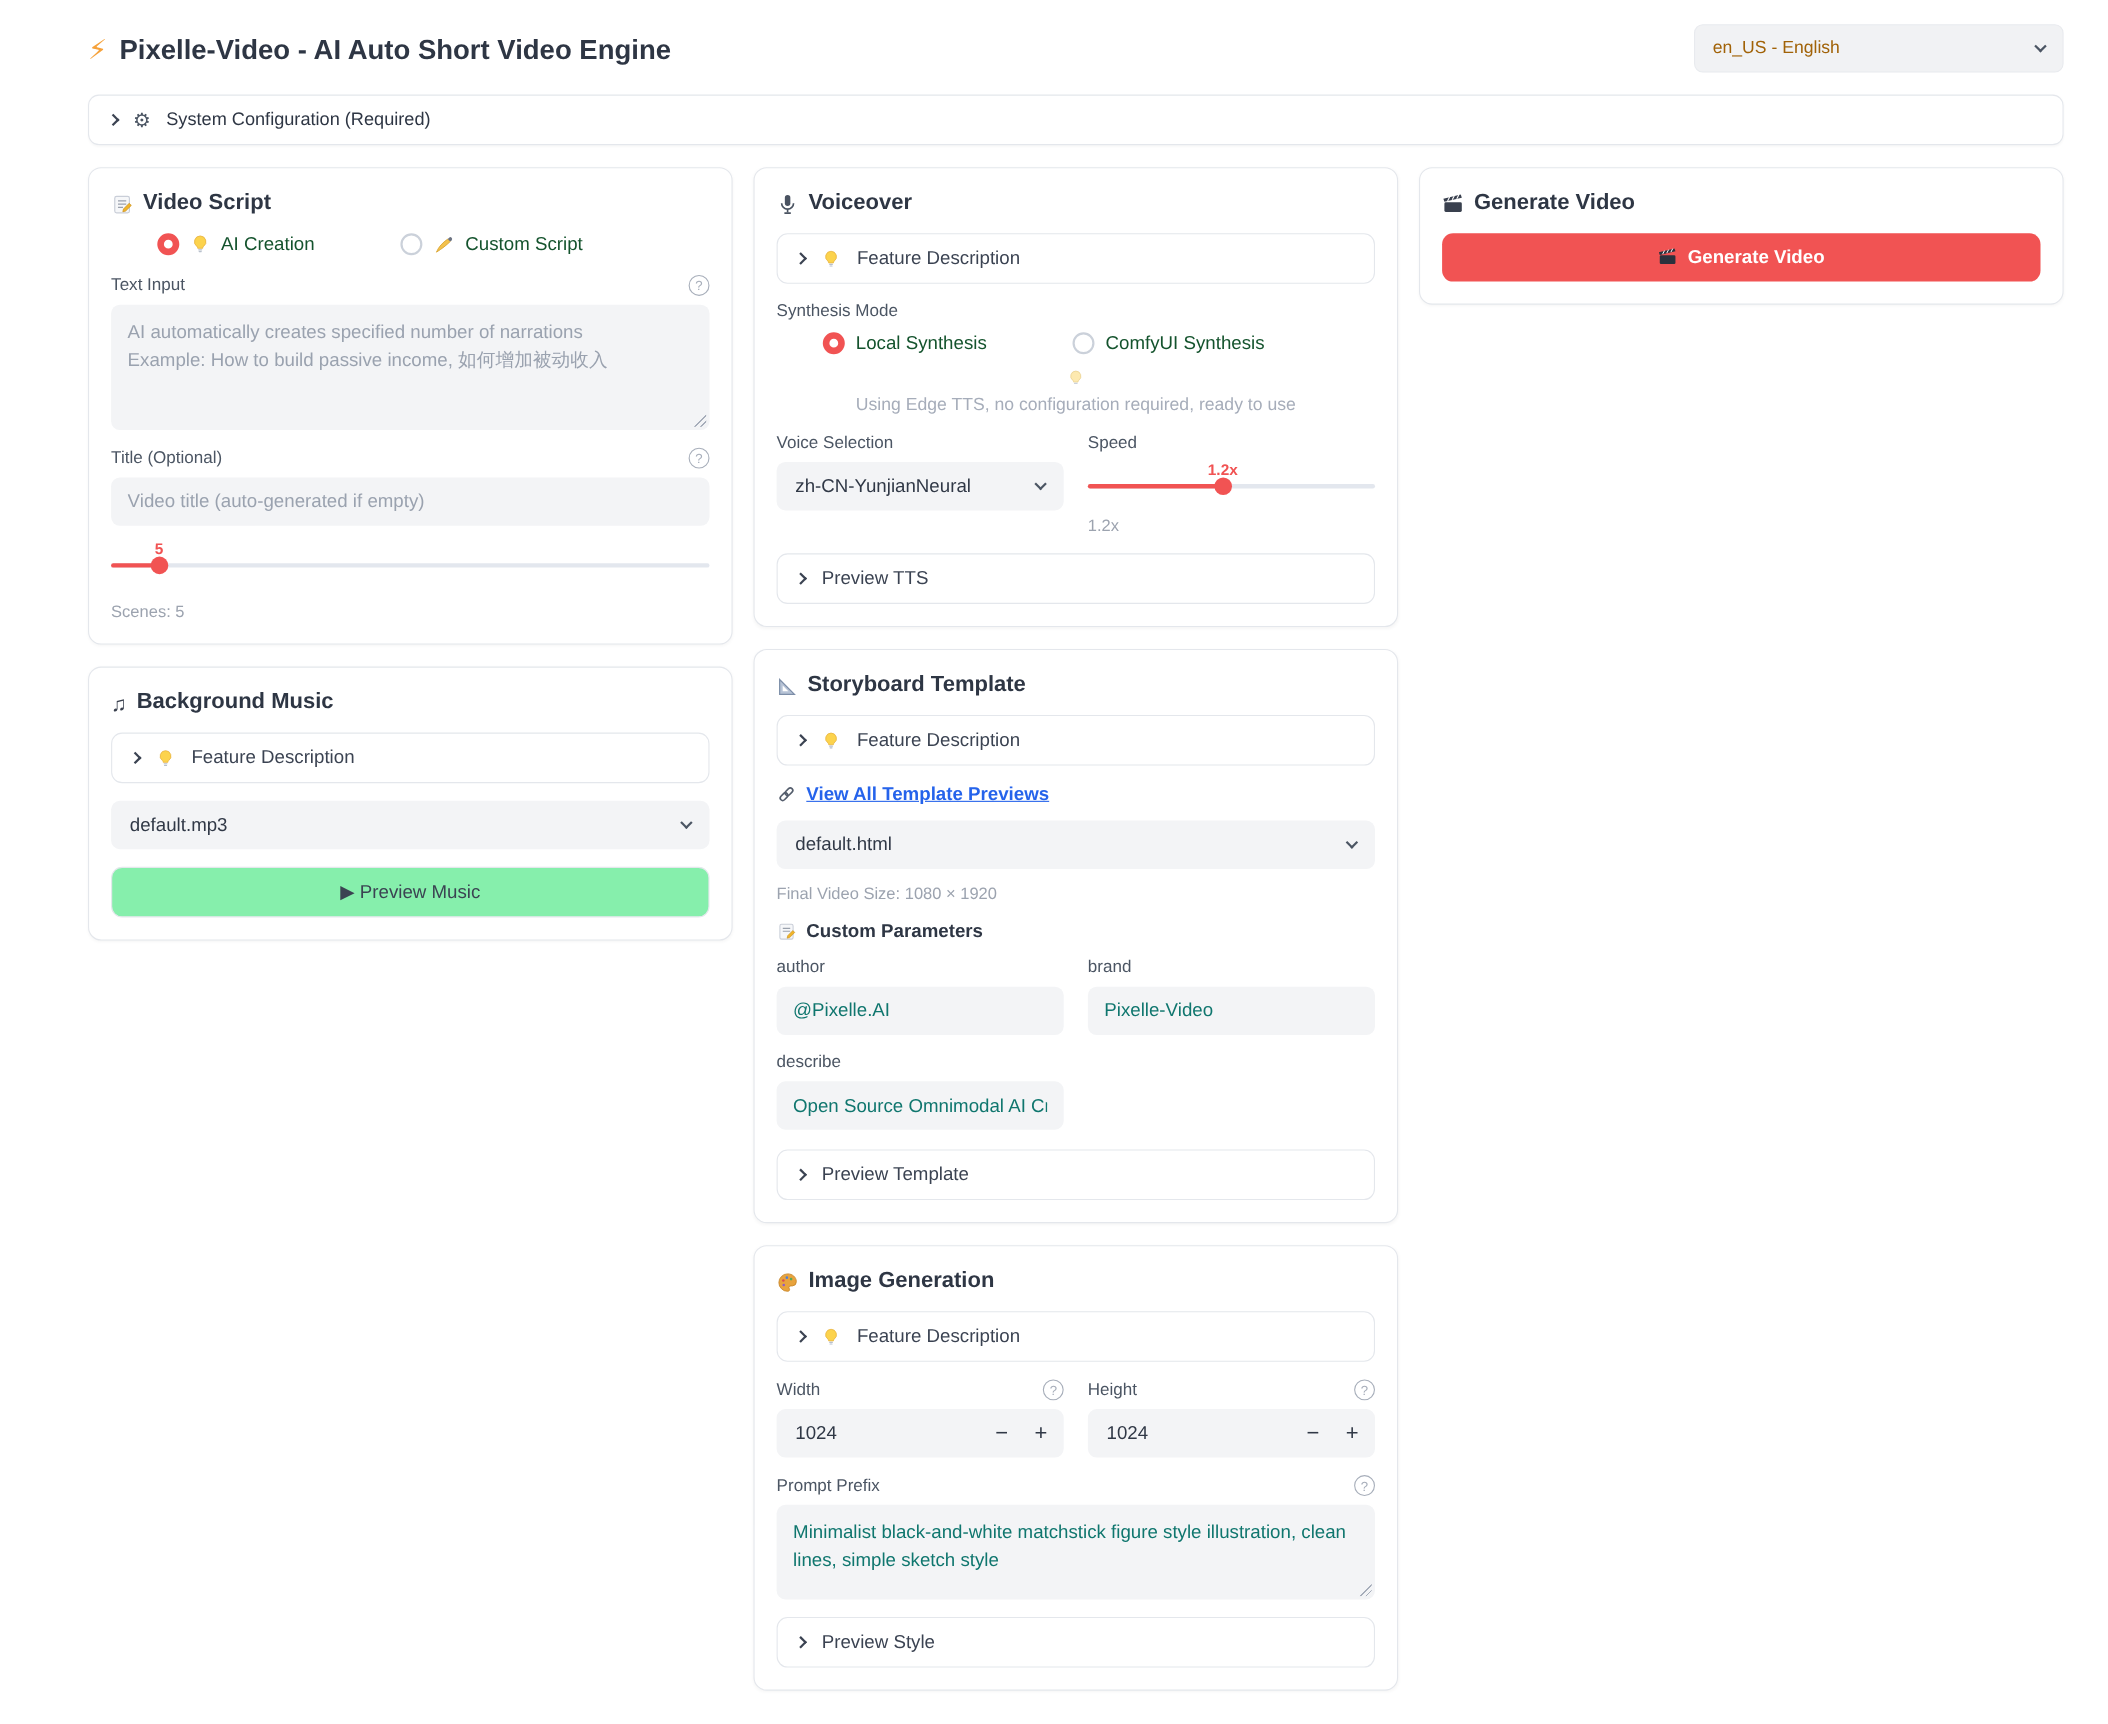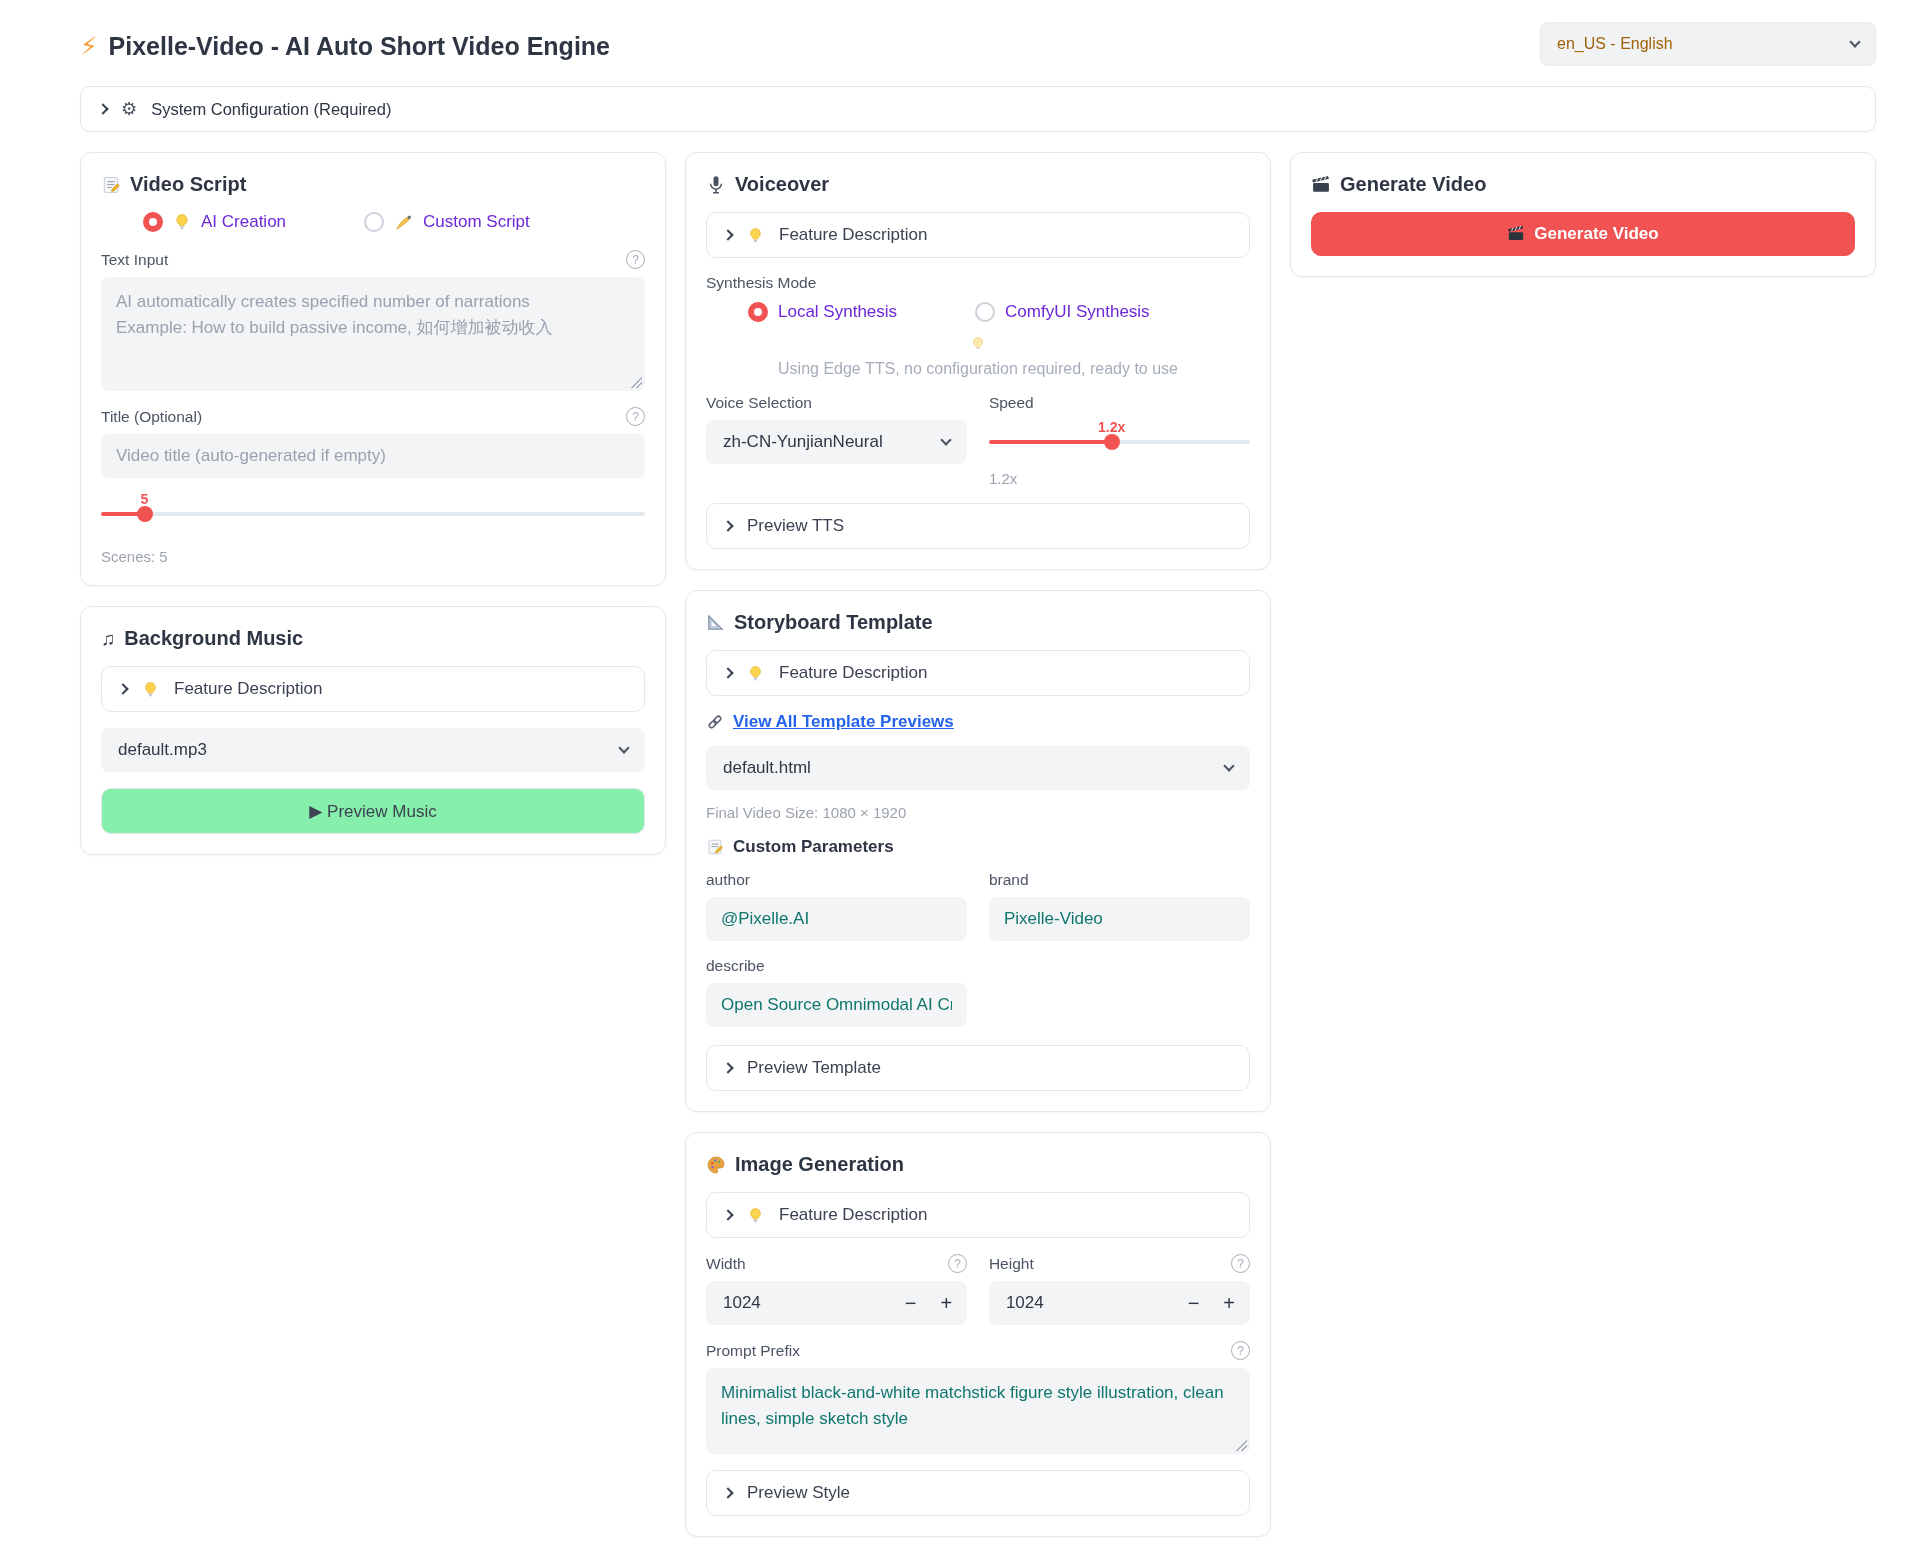--- a/index.html
+++ b/index.html
@@ -29,31 +29,31 @@
   .sys-accordion { height:46px; border:1px solid #e4e7ec; border-radius:10px; display:flex; align-items:center;
     gap:14px; padding:0 18px; margin-bottom:20px; font-size:16.5px; color:#2e3644; cursor:pointer;
     box-shadow:0 1px 2px rgba(0,0,0,.03); }
   .gear { font-size:18px; color:#4b5563; line-height:1; }
 
   
   .columns { display:flex; gap:19px; align-items:flex-start; }
   .col { width:586px; display:flex; flex-direction:column; gap:20px; }
   .card { background:#fff; border:1px solid #e4e7ec; border-radius:12px; padding:20px;
     box-shadow:0 1px 3px rgba(0,0,0,.04); width:100%; }
-  .card-title { display:flex; align-items:center; gap:9px; font-size:20px; font-weight:700; color:#2e3644; margin-bottom:16px; }
+  .card-title { display:flex; align-items:flex-end; gap:9px; font-size:20px; font-weight:700; color:#2e3644; margin-bottom:16px; }
   .card-title .glyph { font-size:19px; line-height:1; color:#39404e; }
 
   
   .accordion { height:46px; border:1px solid #e4e7ec; border-radius:10px; display:flex; align-items:center;
     gap:15px; padding:0 17px; font-size:17px; color:#3b4352; margin-bottom:16px; cursor:pointer; background:#fff; }
   .accordion.plain { margin-bottom:0; }
 
   
   .radio-row { display:flex; align-items:center; gap:36px; margin-bottom:18px; }
-  .radio { display:flex; align-items:center; gap:10px; font-size:17px; color:#6d28d9; cursor:pointer;padding-left:42px; }
+  .radio { display:flex; align-items:center; gap:10px; font-size:17px; color:#14532d; cursor:pointer;padding-left:42px; }
   .radio-dot { width:20px; height:20px; border-radius:50%; background:#fff; border:2px solid #cbd1da; flex:none; }
   .radio-dot.on { border:6px solid #f15353; }
 
   
   .label-row { display:flex; justify-content:space-between; align-items:center; margin-bottom:8px; }
   .field-label { font-size:15.5px; color:#4b5563; }
   .help { width:19px; height:19px; border:1.5px solid #a7aeba; border-radius:50%; color:#a7aeba;
     font-size:12px; display:flex; align-items:center; justify-content:center; cursor:pointer; flex:none; }
   .help::before { content:"?"; }
 

